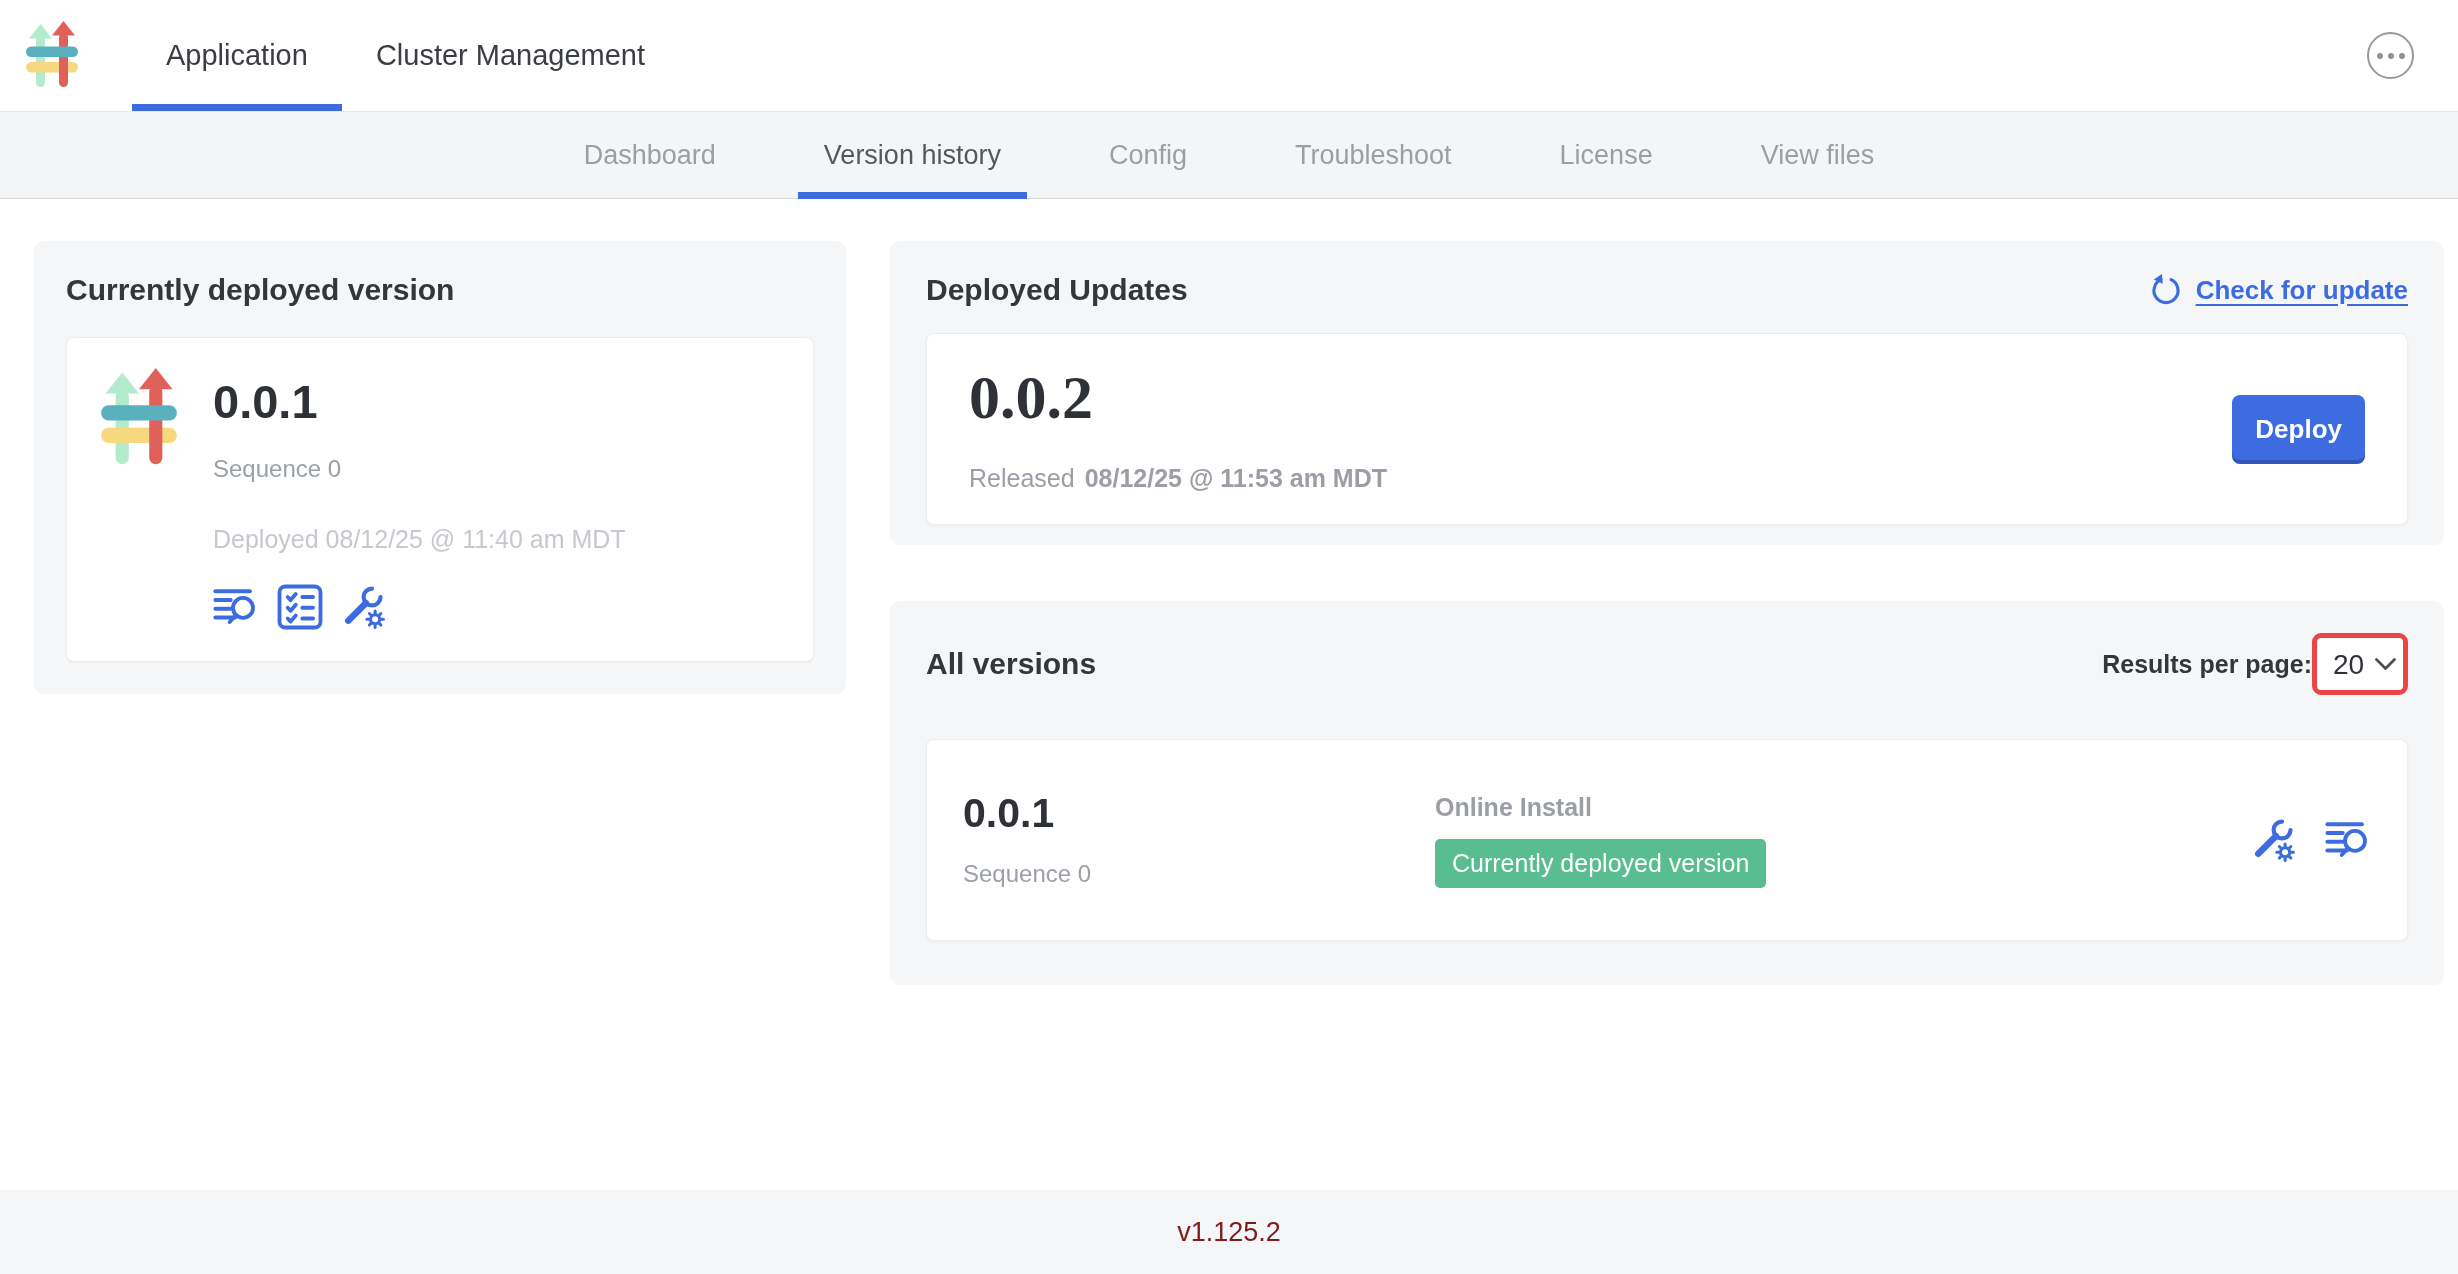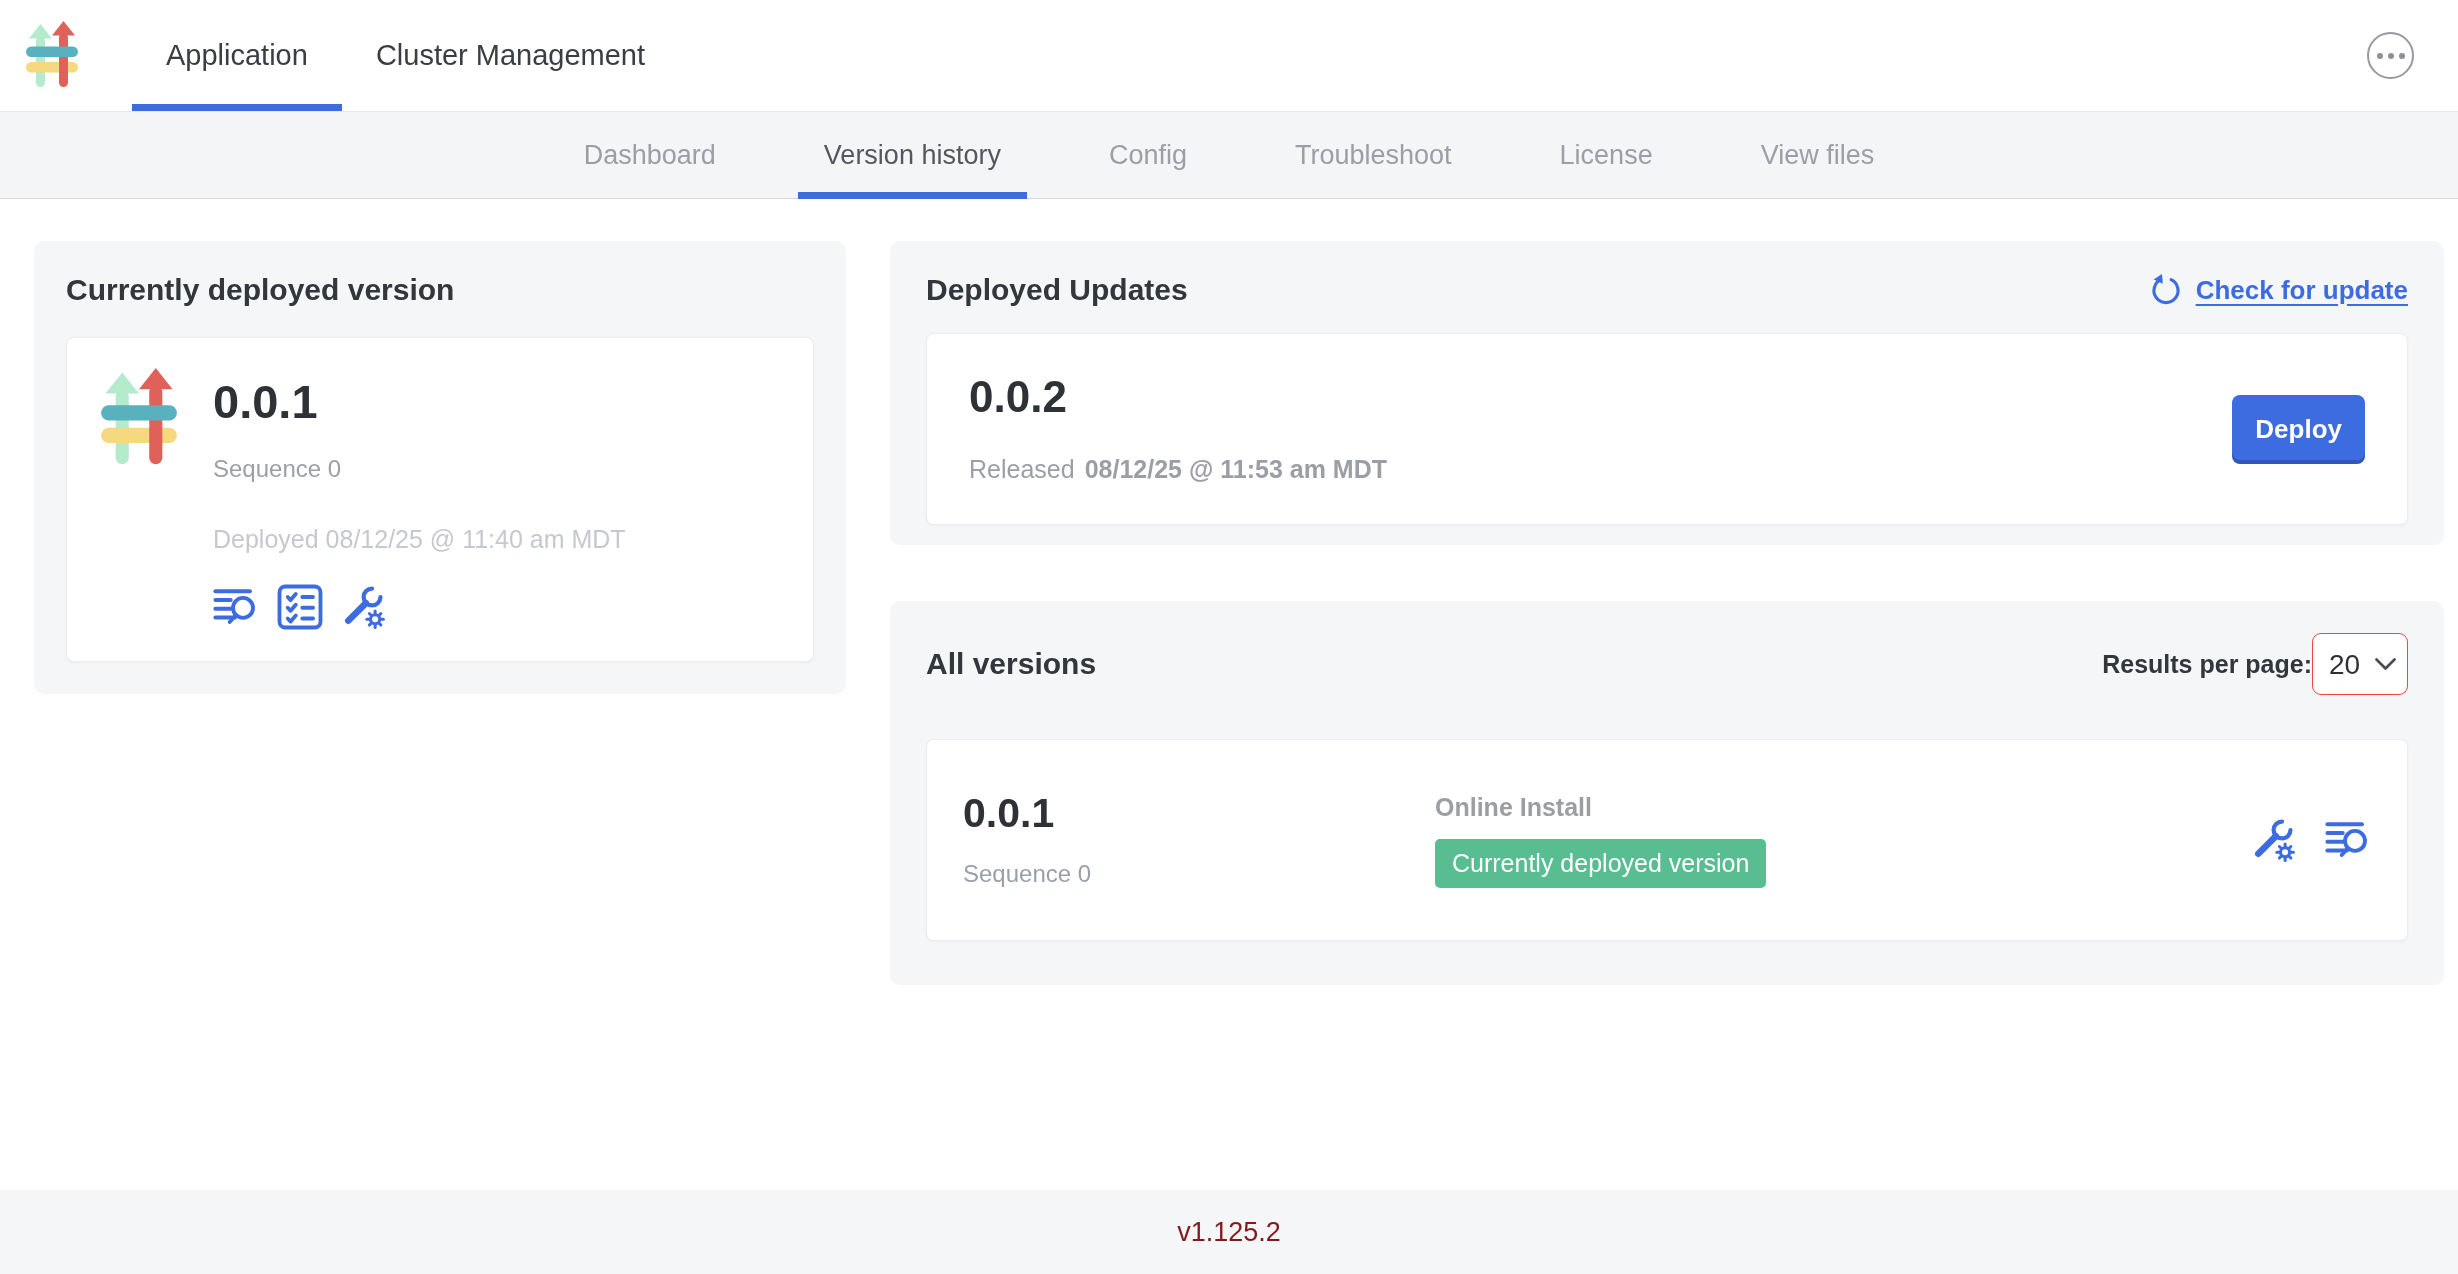--- a/index.html
+++ b/index.html
@@ -49,30 +49,30 @@
   .icon-row{display:flex;align-items:center;gap:18px;margin-top:30px;}
   .icon-btn{display:inline-flex;cursor:pointer;background:none;border:none;padding:0;}
 
   
   .right-col{flex:1;display:flex;flex-direction:column;gap:56px;}
   .card-head{display:flex;justify-content:space-between;align-items:center;}
   .updates-card{height:304px;padding:32px 36px;}
   .check-link{display:flex;align-items:center;gap:13px;color:var(--accent);font-size:26px;font-weight:bold;text-decoration:none;cursor:pointer;}
   .check-link .lbl{text-decoration:underline;text-underline-offset:5px;text-align:center;}
   .update-row{margin-top:26px;height:192px;padding:30px 42px;display:flex;justify-content:space-between;align-items:center;}
-  .version-md{font-size:44px;font-weight:bold;color:var(--dark);line-height:1;}
+  .version-md{font-size:62px;font-weight:bold;color:var(--dark);line-height:1;font-family:Liberation Serif, serif;}
   .released{display:flex;gap:10px;font-size:25px;color:var(--muted);margin-top:36px;}
   .released .b{font-weight:bold;}
   .deploy-btn{background:var(--accent);color:#fff;font-size:26px;font-weight:bold;font-family:inherit;border:none;border-radius:8px;padding:19px 23px;box-shadow:inset 0 -4px 0 rgba(0,0,0,0.18);cursor:pointer;}
 
   .versions-card{height:384px;padding:32px 36px;}
   .rpp{display:flex;align-items:center;}
   .rpp-label{font-size:25px;font-weight:bold;color:#33363b;}
   .select-wrap{position:relative;width:96px;height:62px;}
-  .select-wrap select{width:100%;height:100%;appearance:none;-webkit-appearance:none;border:1px solid #ef4444;border-radius:9px;background:#fff;font-size:28px;color:var(--dark);padding:0 34px 0 16px;font-family:inherit;cursor:pointer;}
+  .select-wrap select{width:100%;height:100%;appearance:none;-webkit-appearance:none;border:5px solid #ef4444;border-radius:9px;background:#fff;font-size:28px;color:var(--dark);padding:0 34px 0 16px;font-family:inherit;cursor:pointer;}
   .select-chevron{position:absolute;right:12px;top:50%;transform:translateY(-50%);pointer-events:none;}
 
   .version-row{margin-top:44px;height:202px;padding:36px 36px;display:flex;align-items:center;}
   .vr-col1{width:472px;flex:none;}
   .version-sm{font-size:41px;font-weight:bold;color:var(--dark);line-height:1;}
   .vr-col1 .seq{margin-top:26px;}
   .vr-col2{flex:1;}
   .install-type{font-size:25px;font-weight:bold;color:var(--muted);}
   .badge{display:inline-block;margin-top:17px;background:#58bd90;color:#fff;font-size:25px;padding:10px 17px;border-radius:5px;}
   .vr-actions{display:flex;align-items:center;gap:28px;flex:none;}

